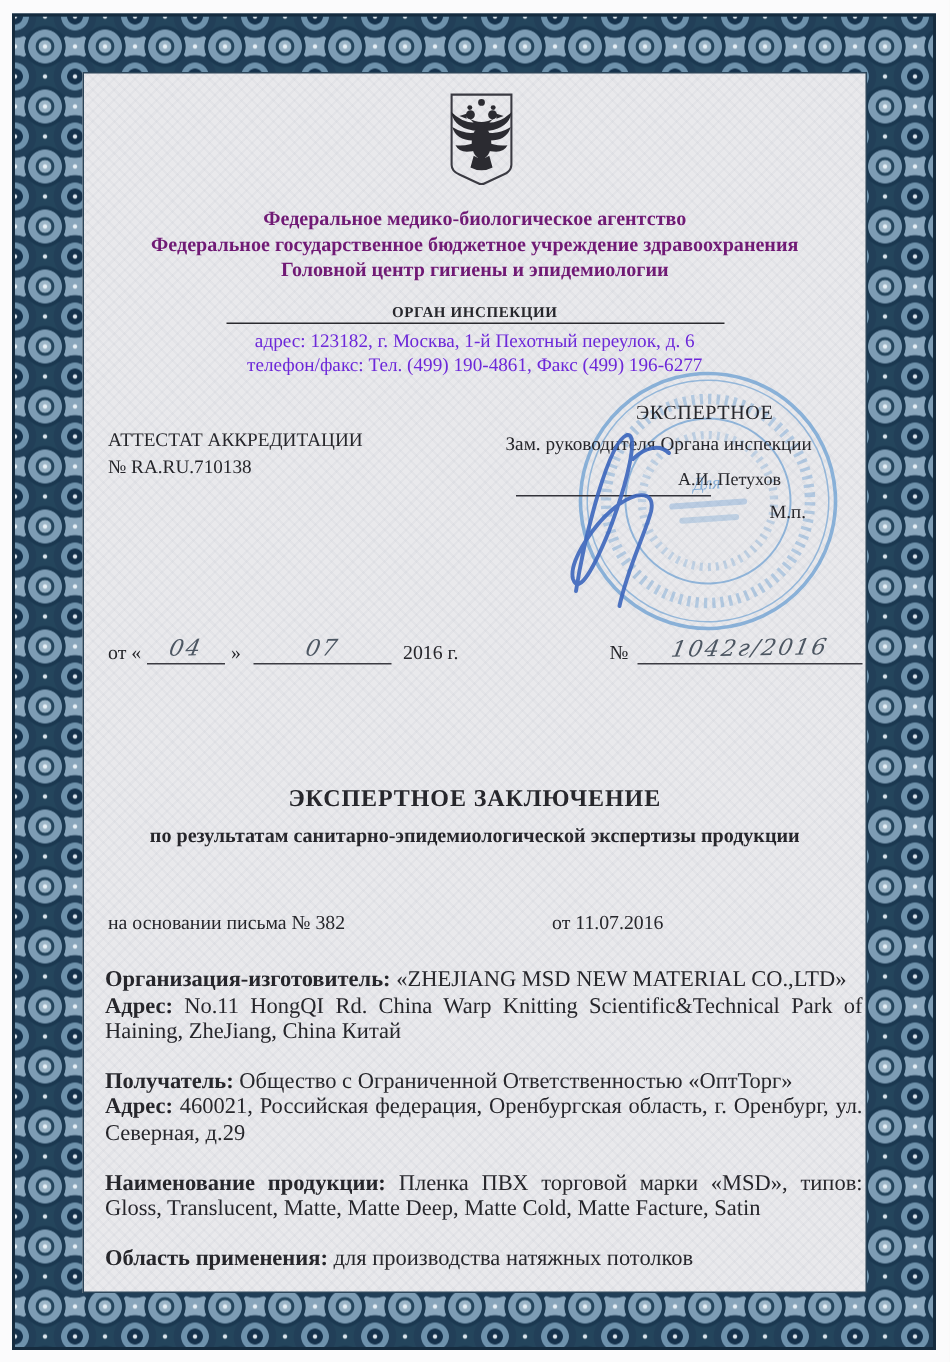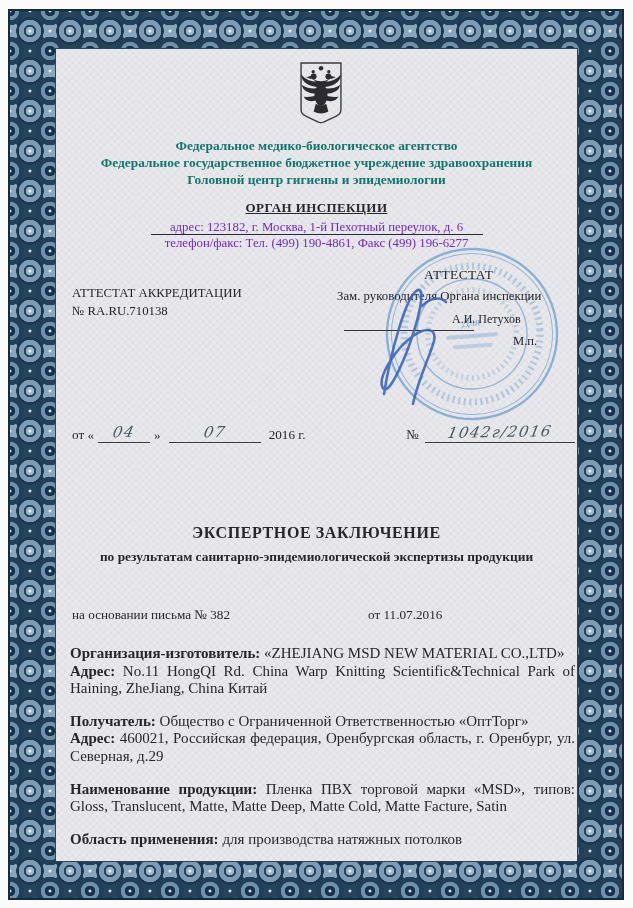--- a/index.html
+++ b/index.html
@@ -28,24 +28,24 @@
     background:
       repeating-linear-gradient(45deg, rgba(130,140,160,.06) 0 1.5px, transparent 1.5px 5px),
       repeating-linear-gradient(-45deg, rgba(130,140,160,.06) 0 1.5px, transparent 1.5px 5px),
       #e9e9ec;
     border:1px solid #2c4559;
   }
   .abs{position:absolute;}
   .centered{left:55px;right:55px;text-align:center;}
   .b{font-weight:bold;}
   
-  .agency{font-weight:bold;font-size:13.4px;line-height:17px;color:#0f766e;}
+  .agency{font-weight:bold;font-size:13.4px;line-height:17px;color:#701a75;}
   .organ{
-    display:inline-block;width:332px;font-weight:bold;font-size:13px;
-    border-bottom:1.6px solid #2a2a2e;padding-bottom:18px;letter-spacing:.4px;text-decoration:underline;
+    display:inline-block;width:332px;font-weight:bold;font-size:10px;
+    border-bottom:1.6px solid #2a2a2e;padding-bottom:1px;letter-spacing:.4px;
   }
   .contact{font-size:12.8px;line-height:16px;color:#6d28d9;}
   
   .attestat{font-size:12.8px;line-height:18px;}
   .approve{font-size:13.4px;letter-spacing:.4px;}
   .position{font-size:12.8px;}
   .sig-line{border-top:1.4px solid #33333a;width:130px;height:0;}
   .name{font-size:12px;}
   .mp{font-size:12.6px;}
   
@@ -129,21 +129,21 @@
         <circle cx="88" cy="88" r="44" stroke-width="5.5" stroke-dasharray="2 3.4" opacity=".35"></circle>
       </g>
       <g fill="#5e97cf">
         <text x="88" y="80" text-anchor="middle" font-size="12" font-style="italic" opacity=".85">Для</text>
         <rect x="62" y="88" width="52" height="4" rx="2" opacity=".4"></rect>
         <rect x="68" y="98" width="40" height="4" rx="2" opacity=".35"></rect>
       </g>
     </svg>
   </div>
 
-  <div class="abs approve" style="left:424px;top:267px;">АТТЕСТАТ</div>
+  <div class="abs approve" style="left:424px;top:267px;">ЭКСПЕРТНОЕ</div>
   <div class="abs position" style="left:337px;top:289px;">Зам. руководителя Органа инспекции</div>
   <div class="abs sig-line" style="left:344px;top:330px;"></div>
   <div class="abs name" style="left:452px;top:312px;">А.И. Петухов</div>
   <div class="abs mp" style="left:513px;top:334px;">М.п.</div>
 
   <div class="abs" style="left:356px;top:276px;width:124px;height:140px;">
     <svg width="124" height="140" viewBox="0 0 124 140">
       <g fill="none" stroke="#3c66bd" stroke-width="2.6" stroke-linecap="round" opacity=".9">
         <path d="M28 118 C34 80 50 18 62 14 C70 12 63 44 50 78 C41 100 30 122 26 110 C23 99 40 72 57 60 C70 51 81 52 78 65 C74 80 62 104 57 128"></path>
         <path d="M66 30 C74 22 84 20 90 26"></path>

